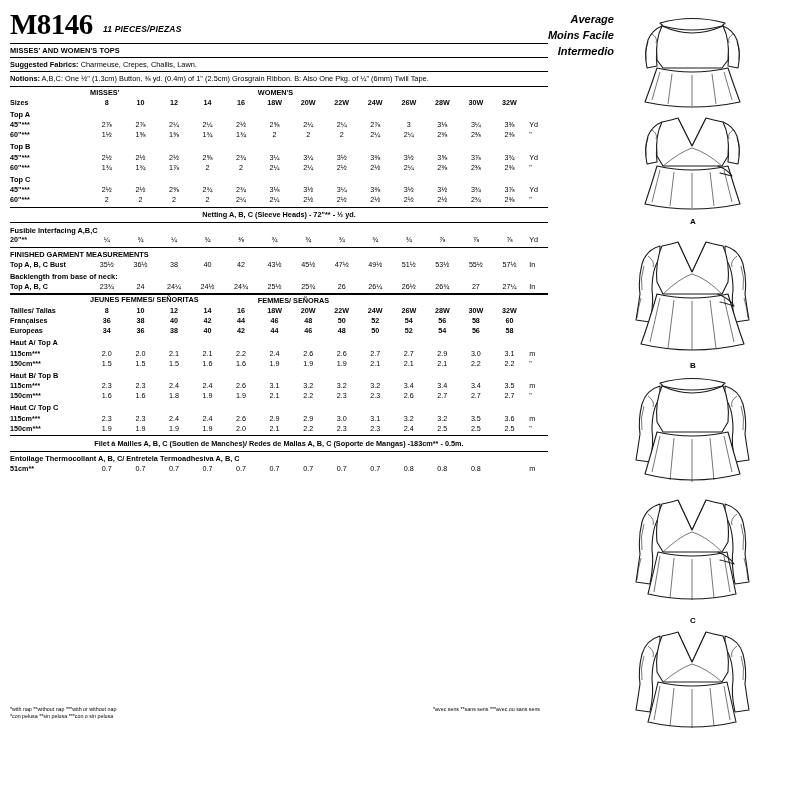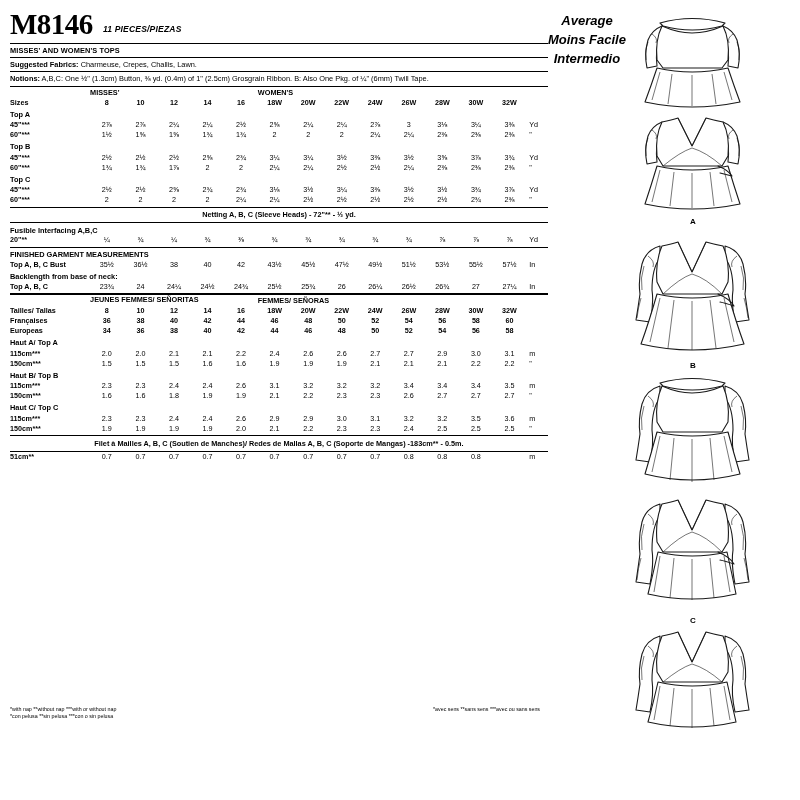--- a/index.html
+++ b/index.html
@@ -17,21 +17,21 @@
   .right { width:245px; position:relative; }
 
   
   .hdr { display:flex; align-items:flex-start; }
   .pattern-no {
     font-family:"Liberation Serif", serif;
     font-weight:bold; font-size:29px; line-height:1;
     letter-spacing:-0.5px; margin-right:10px;
   }
   .pieces { font-size:8.5px; font-weight:bold; font-style:italic; padding-top:14px; letter-spacing:0.2px;}
-  .difficulty { font-size:13px; font-style:italic; font-weight:bold; line-height:1.45; text-align:center; padding-top:2px;}
+  .difficulty { font-size:11px; font-style:italic; font-weight:bold; line-height:1.45; text-align:right; padding-top:2px;}
 
   .rule { border-top:1px solid #000; }
   .rule-thick { border-top:1.6px solid #000; }
 
   .tl { font-weight:bold; font-size:7.4px; letter-spacing:0.1px; }
   .row-line { padding:2px 0 2px 0; }
   .lbl { font-weight:bold; }
 
   
   table { border-collapse:collapse; width:100%; font-size:7.2px; }
@@ -506,20 +506,21 @@
         <td class="c">2.5</td>
         <td class="c">2.5</td>
         <td class="unit">"</td>
       </tr>
     </tbody>
       </table>
 
     <div class="rule" style="margin-top:2px;"></div>
     <div class="note">Filet à Mailles A, B, C (Soutien de Manches)/ Redes de Mallas A, B, C (Soporte de Mangas) -183cm** - 0.5m.</div>
     <div class="rule"></div>
+    <div class="sec-title">Entoilage Thermocollant A, B, C/ Entretela Termoadhesiva A, B, C</div>
     <table>
       <colgroup>
           <col style="width:74px">
           <col span="13" style="width:31px">
           <col style="width:20px">
         </colgroup>
       <tbody>
           <tr>
         <td class="b l">51cm**</td>
         <td class="c">0.7</td>

